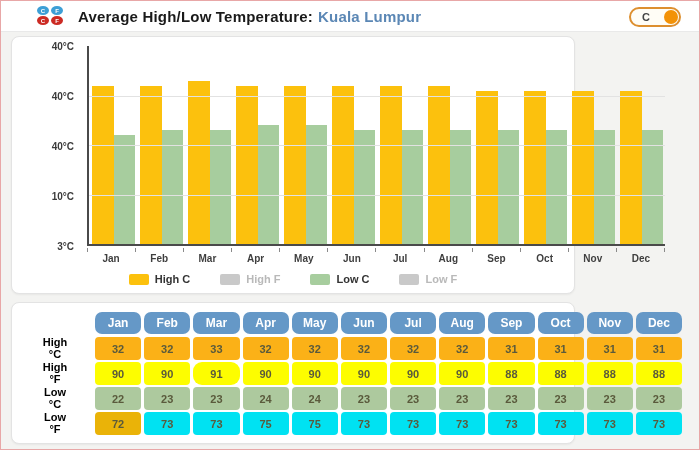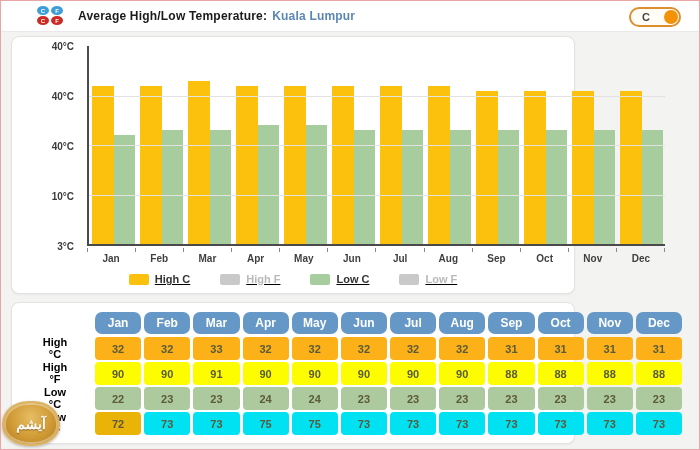--- a/index.html
+++ b/index.html
@@ -13,21 +13,21 @@
     position:absolute; left:0; top:0; width:100%; height:31px;
     background:#ffffff; border-bottom:1px solid #e9e9e9;
     display:flex; align-items:center; padding:0 10px;
   }
   .cf-icon { width:27px; height:20px; margin-left:26px; display:grid;
     grid-template-columns:12px 12px; grid-template-rows:9px 9px; gap:1px 2px; }
   .cf-icon span { border-radius:50%; color:#fff; font-size:6px; font-weight:bold;
     display:flex; align-items:center; justify-content:center; line-height:1; }
   .cf-icon .blue { background:#3d9fd6; }
   .cf-icon .red  { background:#cc2b24; }
-  .title-wrap { margin-left:14px; font-size:12px; font-weight:bold; color:#1a1a1a; letter-spacing:.2px; }
+  .title-wrap { margin-left:14px; font-size:15px; font-weight:bold; color:#1a1a1a; letter-spacing:.2px; }
   .title-city { color:#5b87b5; font-weight:bold; margin-left:5px; }
   .unit-toggle {
     position:absolute; right:18px; top:6px; width:52px; height:20px;
     border:2px solid #dd8f2f; border-radius:12px; background:#fffdf6;
     display:flex; align-items:center; cursor:pointer;
   }
   .unit-toggle .t-label { font-size:11px; font-weight:bold; color:#444; margin-left:11px; }
   .unit-toggle .t-knob { position:absolute; right:1px; top:1px; width:14px; height:14px;
     border-radius:50%; background:#f39207; }
   
@@ -47,21 +47,21 @@
   .bar-group { flex:1; display:flex; align-items:flex-end; justify-content:center; gap:0; }
   .bar { width:22px; }
   .bar.low { width:21px; }
   .tick-row { position:absolute; left:75px; top:211px; width:578px; height:4px;
     display:flex; justify-content:space-between; }
   .tick { width:1px; height:4px; background:#8a8a8a; }
   .x-labels { position:absolute; left:75px; top:216px; width:578px; display:flex; }
   .x-label { flex:1; text-align:center; font-size:10px; font-weight:bold; color:#3f3f3f; }
   .legend { position:absolute; left:0; top:236px; width:100%;
     display:flex; justify-content:center; gap:30px; }
-  .legend-item { display:flex; align-items:center; gap:6px; cursor:pointer;text-decoration:underline; }
+  .legend-item { display:flex; align-items:center; gap:6px; cursor:pointer; }
   .legend-swatch { width:20px; height:11px; border-radius:2px; }
   .legend-label { font-size:11px; font-weight:bold; color:#333; }
   .legend-item.disabled .legend-label { color:#b9b9b9; }
   
   .temp-table { position:absolute; left:6px; top:9px; width:664px;
     display:grid; grid-template-columns:74px repeat(12,1fr); gap:2px 3px; }
   .t-cell { height:23px; display:flex; align-items:center; justify-content:center;
     font-size:11px; font-weight:bold; color:#5a5a3c; border-radius:4px; }
   .t-head { background:#6598c7; color:#fff; font-size:12px; border-radius:7px; height:22px; }
   .t-rowlabel { background:transparent; color:#000; flex-direction:column; line-height:1.05;
@@ -239,21 +239,21 @@
         <div class="t-cell" style="background: rgb(251, 177, 23);">31</div>
         <div class="t-cell" style="background: rgb(251, 177, 23);">31</div>
         <div class="t-cell" style="background: rgb(251, 177, 23);">31</div>
         <div class="t-cell" style="background: rgb(251, 177, 23);">31</div>
         <div class="t-cell t-rowlabel">
           <div>High</div>
           <div>°F</div>
         </div>
         <div class="t-cell" style="background: rgb(253, 253, 0);">90</div>
         <div class="t-cell" style="background: rgb(253, 253, 0);">90</div>
-        <div class="t-cell" style="background: rgb(253, 253, 0);">91</div>
+        <div class="t-cell" style="background: rgb(253, 253, 0); border-radius: 9px;">91</div>
         <div class="t-cell" style="background: rgb(253, 253, 0);">90</div>
         <div class="t-cell" style="background: rgb(253, 253, 0);">90</div>
         <div class="t-cell" style="background: rgb(253, 253, 0);">90</div>
         <div class="t-cell" style="background: rgb(253, 253, 0);">90</div>
         <div class="t-cell" style="background: rgb(253, 253, 0);">90</div>
         <div class="t-cell" style="background: rgb(253, 253, 0);">88</div>
         <div class="t-cell" style="background: rgb(253, 253, 0);">88</div>
         <div class="t-cell" style="background: rgb(253, 253, 0);">88</div>
         <div class="t-cell" style="background: rgb(253, 253, 0);">88</div>
         <div class="t-cell t-rowlabel">
@@ -284,17 +284,14 @@
         <div class="t-cell" style="background: rgb(0, 226, 242);">73</div>
         <div class="t-cell" style="background: rgb(0, 226, 242);">73</div>
         <div class="t-cell" style="background: rgb(0, 226, 242);">73</div>
         <div class="t-cell" style="background: rgb(0, 226, 242);">73</div>
         <div class="t-cell" style="background: rgb(0, 226, 242);">73</div>
         <div class="t-cell" style="background: rgb(0, 226, 242);">73</div>
         <div class="t-cell" style="background: rgb(0, 226, 242);">73</div>
       </div>
   </div>
 
-  <div class="watermark">
-    <span>آیشم</span>
-  </div>
 
 </div>
 
 </body></html>

